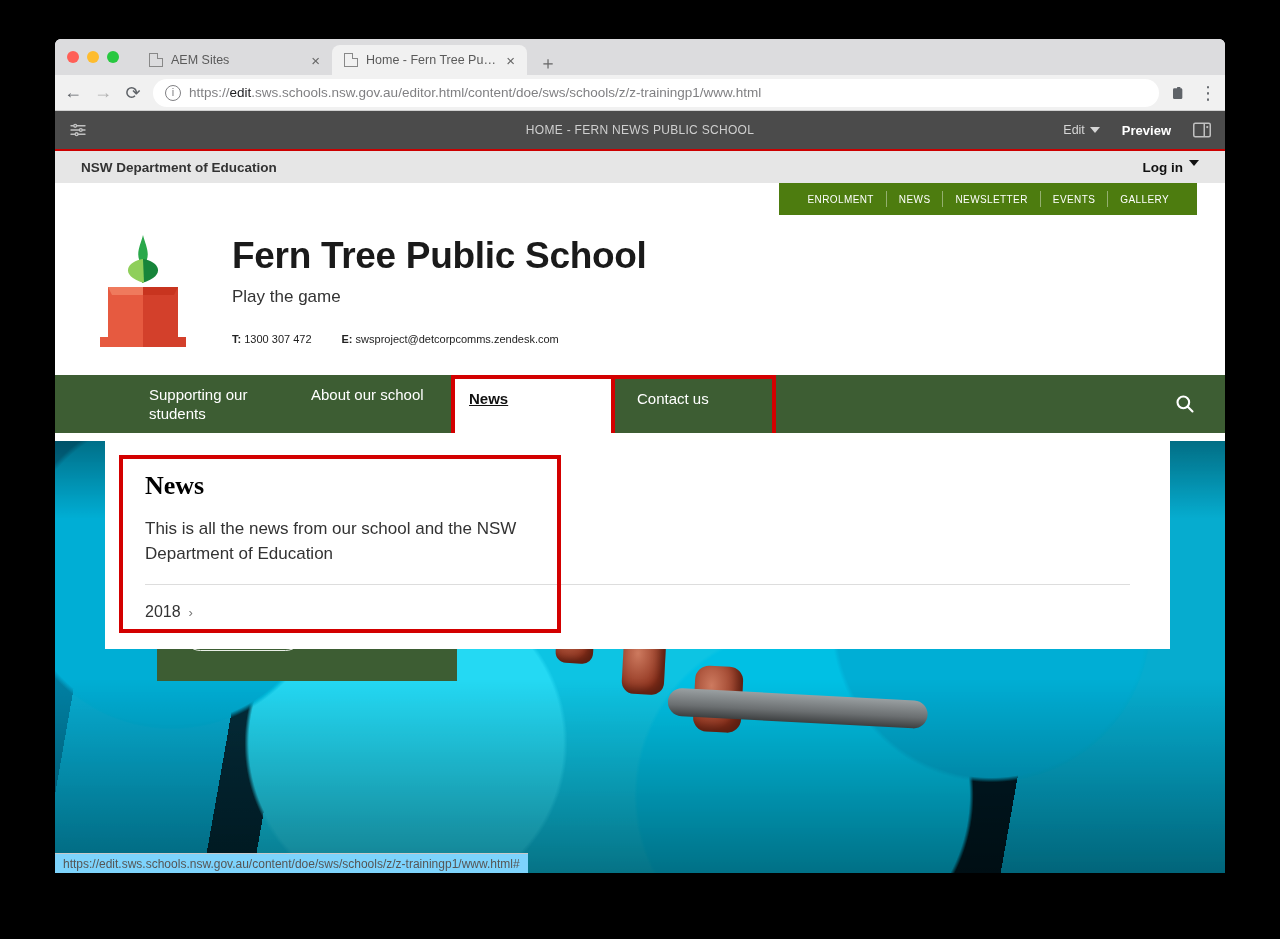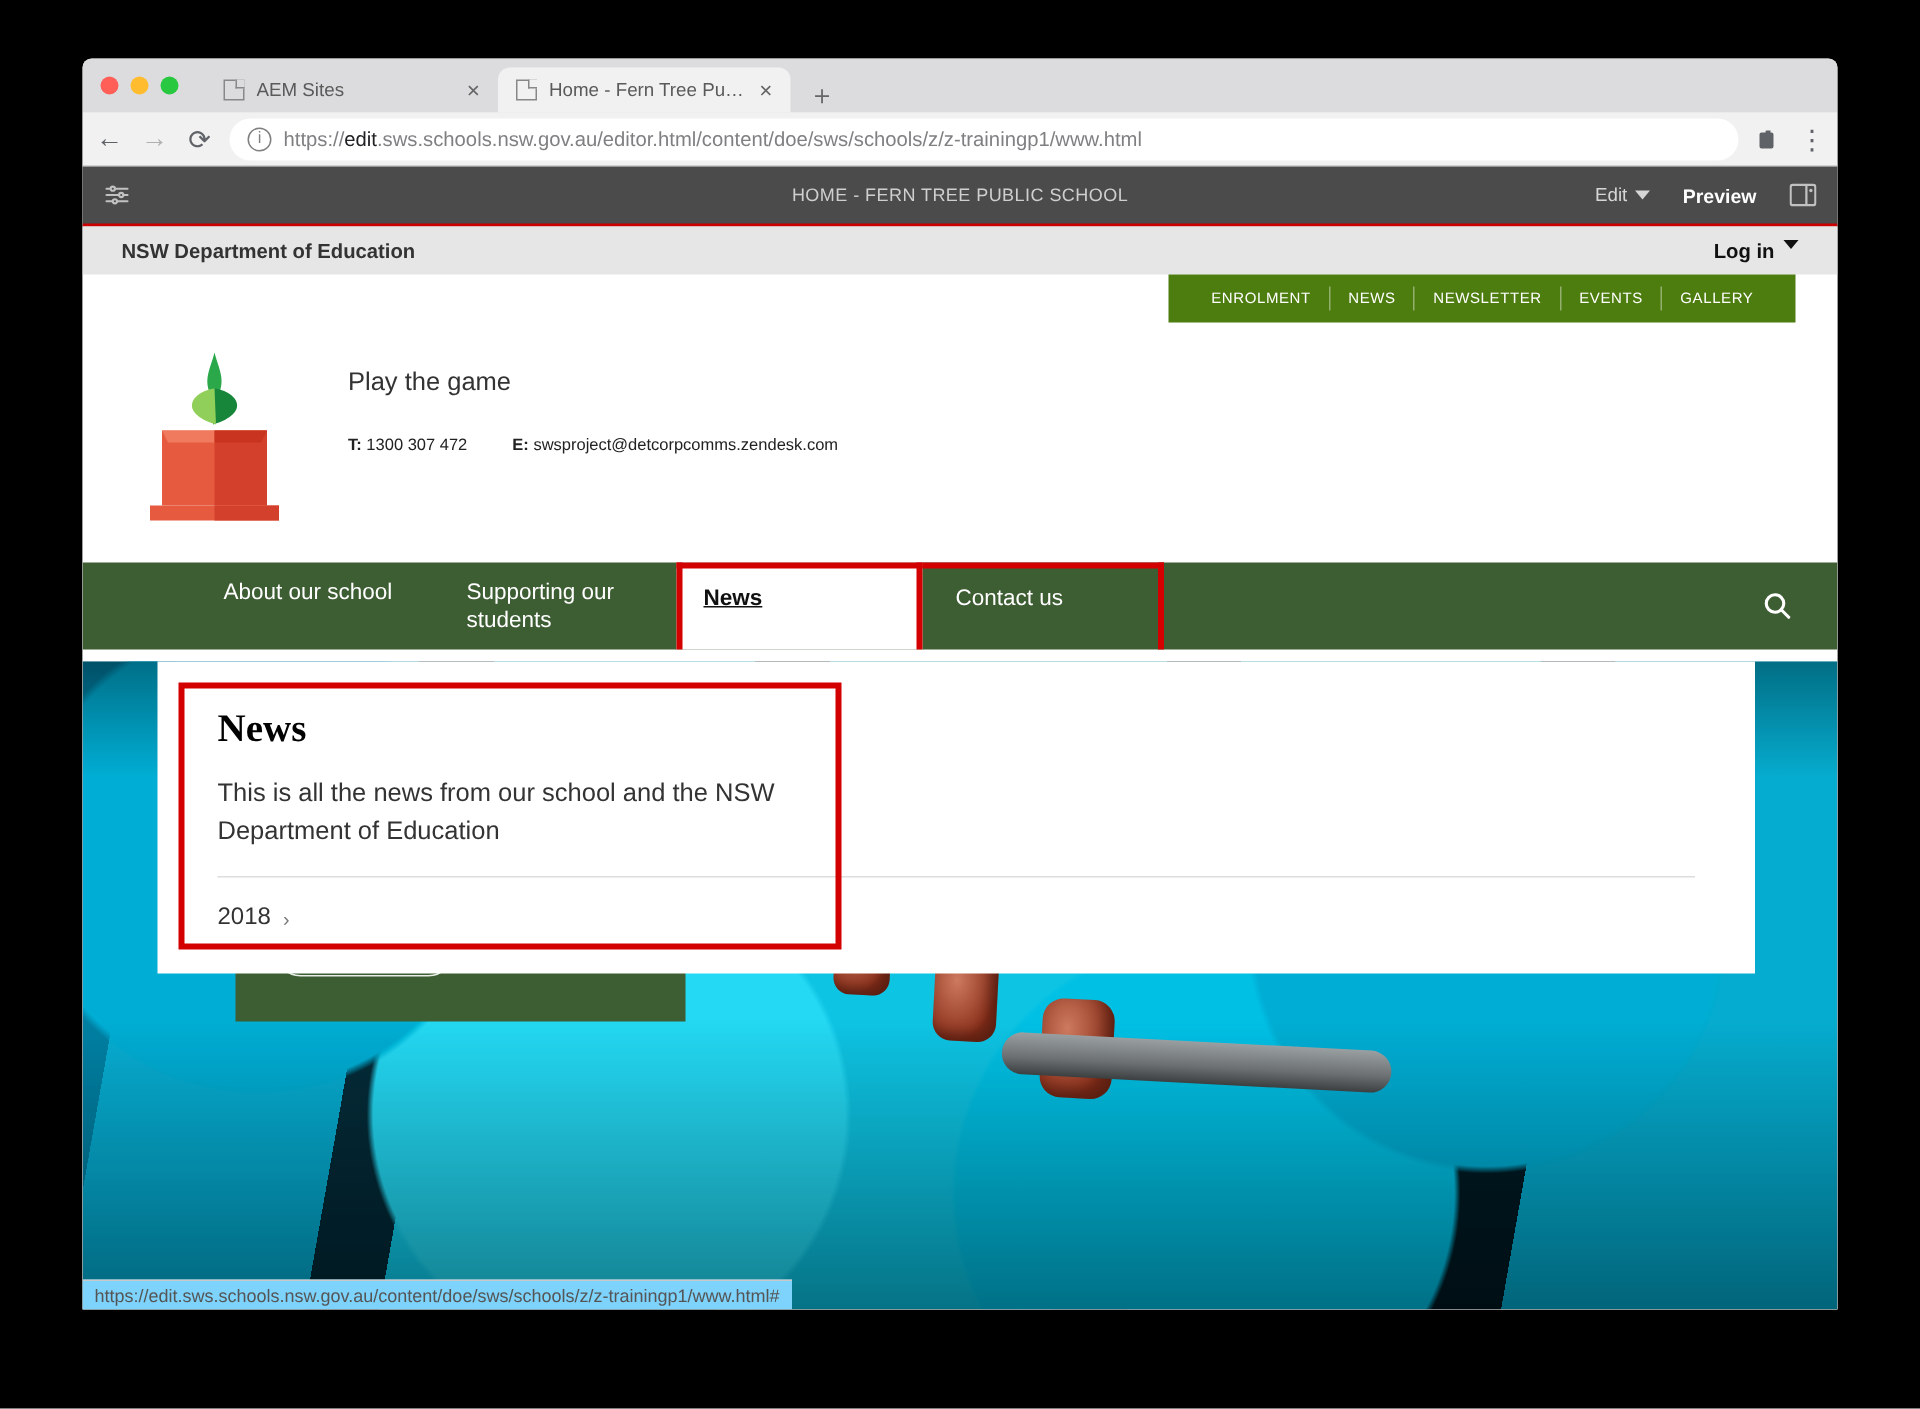--- a/index.html
+++ b/index.html
@@ -159,21 +159,21 @@
           <g stroke="#d6d6d6" stroke-width="2" stroke-linecap="round">
             <line x1="2" y1="4" x2="22" y2="4"></line>
             <circle cx="8" cy="4" r="2" fill="#4b4b4b"></circle>
             <line x1="2" y1="10" x2="22" y2="10"></line>
             <circle cx="16" cy="10" r="2" fill="#4b4b4b"></circle>
             <line x1="2" y1="16" x2="22" y2="16"></line>
             <circle cx="10" cy="16" r="2" fill="#4b4b4b"></circle>
           </g>
         </svg>
     </span>
-    <span class="title">HOME - FERN TREE PUBLIC SCHOOL</span>
+    <span class="title">HOME - FERN NEWS PUBLIC SCHOOL</span>
     <div class="right">
       <span class="edit">
         <span>Edit</span>
         <span class="chev-down"></span>
       </span>
       <span class="preview">Preview</span>
       <span>
         <svg class="panel-icon" viewBox="0 0 24 20">
             <rect x="1" y="1" width="22" height="18" rx="2" fill="none" stroke="#d6d6d6" stroke-width="2"></rect>
             <line x1="15" y1="1" x2="15" y2="19" stroke="#d6d6d6" stroke-width="2"></line>
@@ -215,31 +215,32 @@
           <path d="M45 24 C30 26 20 40 46 48 Z" fill="#8fcf5a"></path>
           <rect x="10" y="52" width="70" height="50" fill="#e65a40"></rect>
           <rect x="45" y="52" width="35" height="50" fill="#d3402b"></rect>
           <rect x="2" y="102" width="86" height="10" fill="#e65a40"></rect>
           <rect x="45" y="102" width="43" height="10" fill="#d3402b"></rect>
           <polygon points="10,52 45,52 45,60 14,60" fill="#ef7a5d"></polygon>
           <polygon points="80,52 45,52 45,60 76,60" fill="#c8341f"></polygon>
         </svg>
       </div>
       <div class="header-text">
+        <h1>Fern Tree Public School</h1>
         <div class="tag">Play the game</div>
         <div class="contacts">
           <span><b>T:</b> <span>1300 307 472</span></span>
           <span><b>E:</b> <span>swsproject@detcorpcomms.zendesk.com</span></span>
         </div>
       </div>
     </div>
 
     <div class="main-nav">
+      <div class="item">Supporting our students</div>
       <div class="item">About our school</div>
-      <div class="item">Supporting our students</div>
       <div class="item news">News</div>
       <div class="item contact">Contact us</div>
       <div class="search">
         <svg width="20" height="20" viewBox="0 0 24 24">
             <circle cx="10" cy="10" r="7" fill="none" stroke="#fff" stroke-width="2.5"></circle>
             <line x1="15" y1="15" x2="21" y2="21" stroke="#fff" stroke-width="2.5" stroke-linecap="round"></line>
           </svg>
       </div>
     </div>
 

